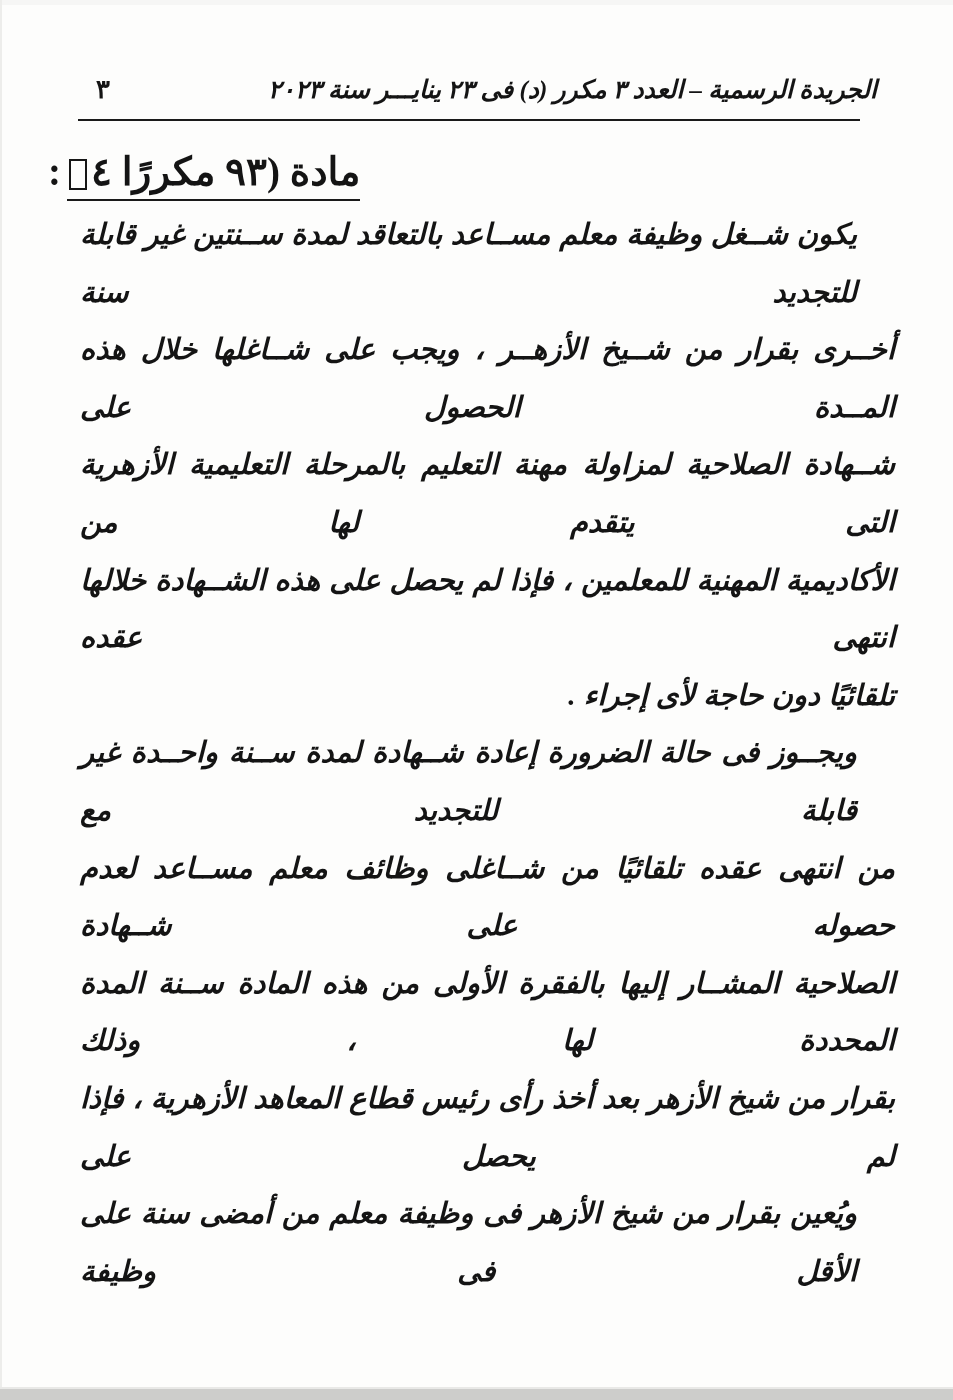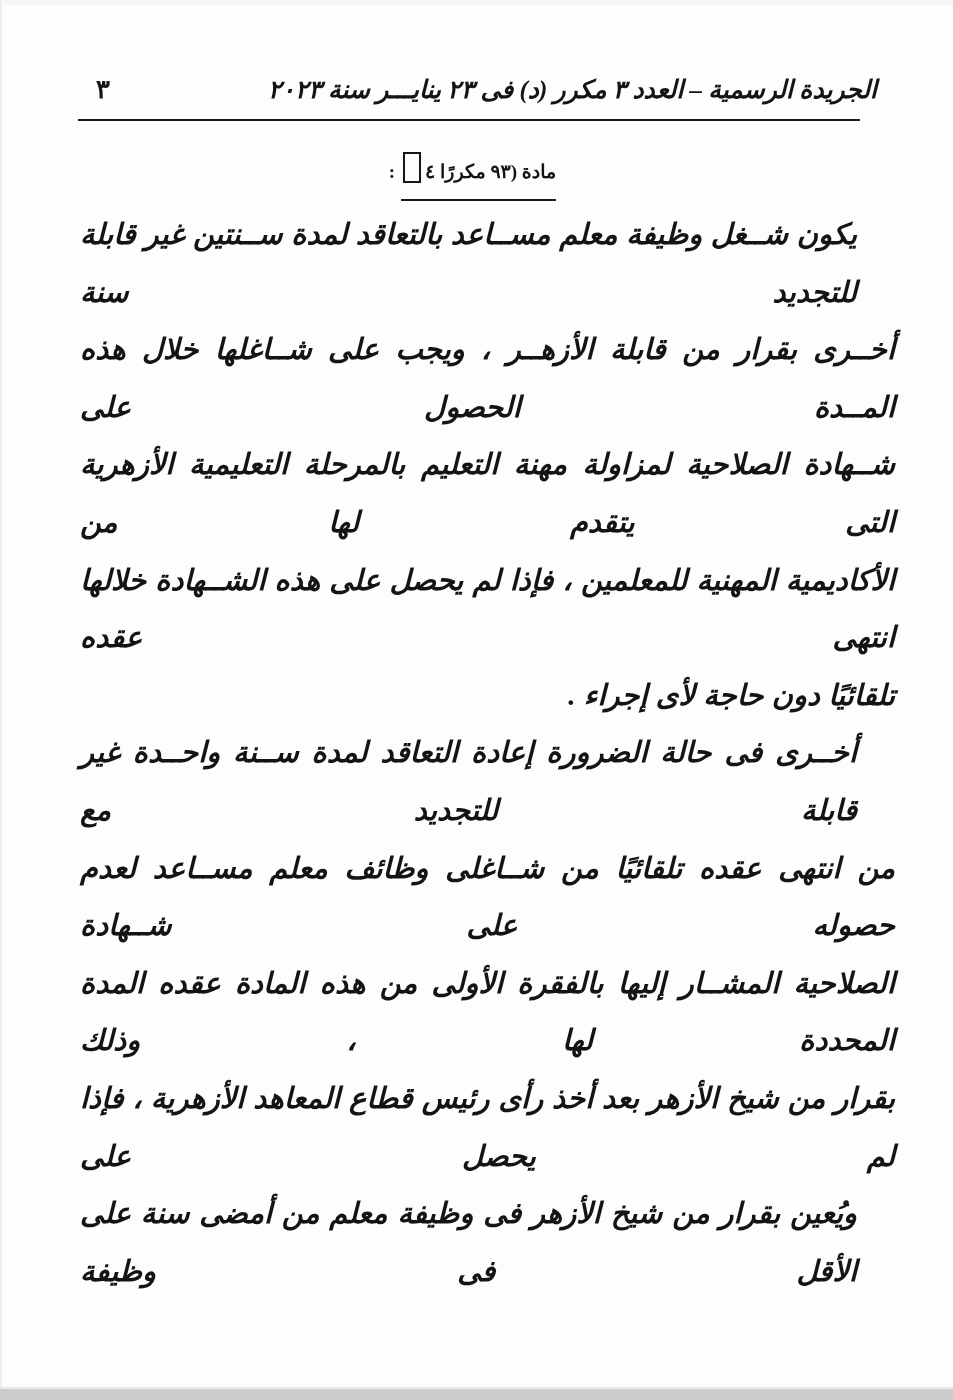--- a/index.html
+++ b/index.html
@@ -20,21 +20,21 @@
   }
   .issue-line{flex:0 0 auto;font-style:italic;}
   .page-number{margin-right:auto;padding-left:18px;font-size:26px;}
   .header-rule{
     position:absolute;top:119px;left:78px;width:782px;height:0;
     border-top:2.5px solid #1a1a1a;
   }
 
   .article-heading{
     position:absolute;top:150px;right:56px;left:48px;
-    text-align:center;font-weight:700;font-size:19px;line-height:44px;
+    text-align:left;font-weight:700;font-size:39px;line-height:44px;
     white-space:nowrap;
   }
   .heading-underlined{
     display:inline-block;border-bottom:2.5px solid #1a1a1a;padding-bottom:5px;
   }
   .tofu-box{
     display:inline-block;width:14px;height:27px;border:2.5px solid #161616;
     vertical-align:-5px;margin:0 4px 0 2px;background:transparent;
   }
   .heading-colon{display:inline-block;margin-right:6px;font-weight:700;}
@@ -64,29 +64,29 @@
 </div>
 <div class="header-rule"></div>
 
 <div class="article-heading">
   <span class="heading-underlined"><span>مادة (٩٣ مكررًا ٤</span><span class="tofu-box"></span></span><span class="heading-colon">:</span>
 </div>
 
 <div class="article-body">
     <div class="para">
       <div class="line first">يكون شــغل وظيفة معلم مســاعد بالتعاقد لمدة ســنتين غير قابلة للتجديد سنة</div>
-      <div class="line mid">أخــرى بقرار من قابلة الأزهــر ، ويجب على شــاغلها خلال هذه المــدة الحصول على</div>
+      <div class="line mid">أخــرى بقرار من شــيخ الأزهــر ، ويجب على شــاغلها خلال هذه المــدة الحصول على</div>
       <div class="line mid">شــهادة الصلاحية لمزاولة مهنة التعليم بالمرحلة التعليمية الأزهرية التى يتقدم لها من</div>
       <div class="line mid">الأكاديمية المهنية للمعلمين ، فإذا لم يحصل على هذه الشــهادة خلالها انتهى عقده</div>
       <div class="line last">تلقائيًا دون حاجة لأى إجراء .</div>
     </div>
     <div class="para">
-      <div class="line first">أخــرى فى حالة الضرورة إعادة التعاقد لمدة ســنة واحــدة غير قابلة للتجديد مع</div>
+      <div class="line first">ويجــوز فى حالة الضرورة إعادة شــهادة لمدة ســنة واحــدة غير قابلة للتجديد مع</div>
       <div class="line mid">من انتهى عقده تلقائيًا من شــاغلى وظائف معلم مســاعد لعدم حصوله على شــهادة</div>
-      <div class="line mid">الصلاحية المشــار إليها بالفقرة الأولى من هذه المادة عقده المدة المحددة لها ، وذلك</div>
+      <div class="line mid">الصلاحية المشــار إليها بالفقرة الأولى من هذه المادة ســنة المدة المحددة لها ، وذلك</div>
       <div class="line mid">بقرار من شيخ الأزهر بعد أخذ رأى رئيس قطاع المعاهد الأزهرية ، فإذا لم يحصل على</div>
     </div>
     <div class="para">
       <div class="line first">ويُعين بقرار من شيخ الأزهر فى وظيفة معلم من أمضى سنة على الأقل فى وظيفة</div>
     </div>
   </div>
 
 <div class="bottom-strip"></div>
 
 </body></html>

